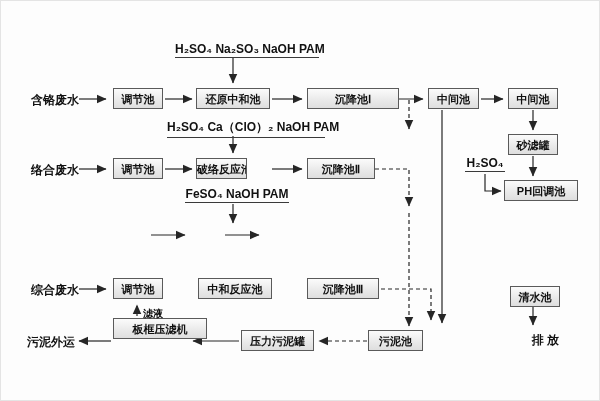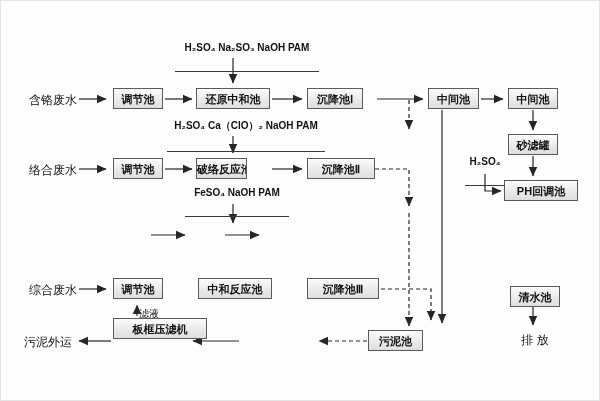--- a/index.html
+++ b/index.html
@@ -9,26 +9,26 @@
     font-family:"Liberation Sans", sans-serif;overflow:hidden;
   }
   .stage svg{position:absolute;left:0;top:0;}
   .box{
     position:absolute;height:21px;line-height:20px;box-sizing:border-box;
     text-align:center;font-size:11px;font-weight:bold;color:#111;
     border:1px solid #5a5a5a;background:linear-gradient(180deg,#fbfbfb 0%,#e9e9e9 60%,#dedede 100%);
     white-space:nowrap;overflow:hidden;
   }
   .lbl{
-    position:absolute;font-size:12px;font-weight:normal;color:#111;
-    white-space:nowrap;text-align:center;
+    position:absolute;font-size:12px;font-weight:bold;color:#111;
+    white-space:nowrap;text-align:right;
   }
   .chem{
-    position:absolute;font-size:10px;font-weight:bold;color:#111;
-    text-align:center;border-bottom:1px solid #3a3a3a;padding-bottom:18px;
+    position:absolute;font-size:12px;font-weight:bold;color:#111;
+    text-align:center;border-bottom:1px solid #3a3a3a;padding-bottom:1px;
     white-space:nowrap;
   }
   .edge{stroke:#262626;stroke-width:1.2;fill:none;}
   .dashed{stroke-dasharray:4 3;}
   .dotted{stroke-dasharray:2 2;}
 </style>
 </head>
 <body>
 
 <div class="stage">
@@ -68,21 +68,21 @@
       <path class="edge dashed" d="M408 212 V325" marker-end="url(#arrow)"></path>
       <path class="edge dashed" d="M380 288 H430 V319" marker-end="url(#arrow)"></path>
       <path class="edge dashed" d="M366 340 H318" marker-end="url(#arrow)"></path>
       <path class="edge dotted" d="M136 327 V304" marker-end="url(#arrow)"></path>
     </g>
   </svg>
 
   <div class="lbl" style="left:26px;top:91px;width:52px">含铬废水</div>
   <div class="box" style="left:112px;top:87px;width:50px">调节池</div>
   <div class="box" style="left:195px;top:87px;width:74px">还原中和池</div>
-  <div class="box" style="left:306px;top:87px;width:56px">沉降池Ⅰ</div>
+  <div class="box" style="left:306px;top:87px;width:92px">沉降池Ⅰ</div>
   <div class="box" style="left:427px;top:87px;width:51px">中间池</div>
   <div class="box" style="left:507px;top:87px;width:50px">中间池</div>
 
   <div class="box" style="left:507px;top:133px;width:50px">砂滤罐</div>
   <div class="box" style="left:503px;top:179px;width:74px">PH回调池</div>
   <div class="chem" style="left:464px;top:155px;width:40px">H₂SO₄</div>
 
   <div class="chem" style="left:174px;top:41px;width:144px">H₂SO₄ Na₂SO₃ NaOH PAM</div>
   <div class="chem" style="left:166px;top:118px;width:158px">H₂SO₄ Ca（ClO）₂ NaOH PAM</div>
   <div class="chem" style="left:184px;top:186px;width:104px">FeSO₄ NaOH PAM</div>
@@ -94,16 +94,17 @@
 
   <div class="lbl" style="left:26px;top:281px;width:52px">综合废水</div>
   <div class="box" style="left:112px;top:277px;width:50px">调节池</div>
   <div class="box" style="left:306px;top:277px;width:72px">沉降池Ⅲ</div>
   <div class="box" style="left:197px;top:277px;width:74px">中和反应池</div>
   <div class="box" style="left:509px;top:285px;width:50px">清水池</div>
   <div class="lbl" style="left:510px;top:331px;width:48px">排 放</div>
 
   <div class="lbl" style="left:20px;top:333px;width:54px">污泥外运</div>
   <div class="box" style="left:112px;top:317px;width:94px">板框压滤机</div>
+  <div class="box" style="left:240px;top:329px;width:73px">压力污泥罐</div>
   <div class="box" style="left:367px;top:329px;width:55px">污泥池</div>
   <div class="lbl" style="left:134px;top:306px;width:28px;font-size:10px">滤液</div>
 
 </div>
 
 </body></html>

